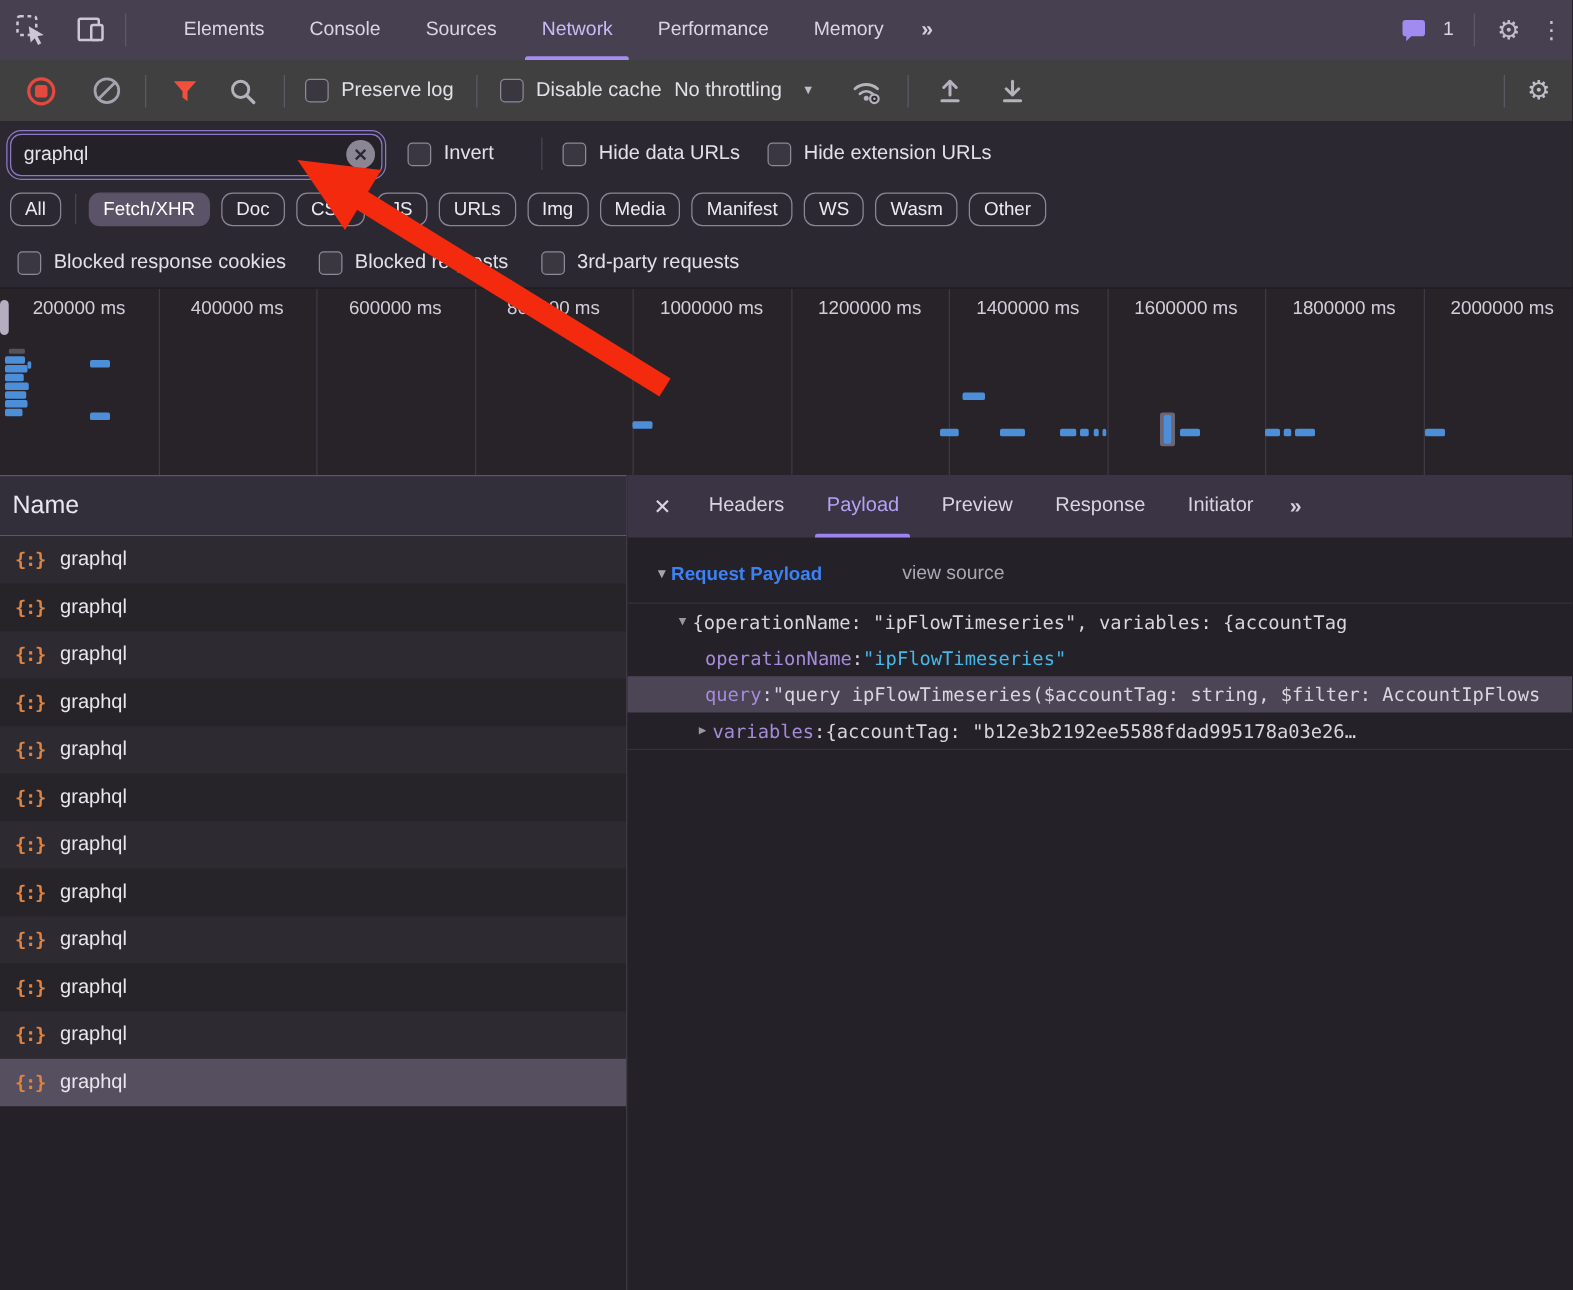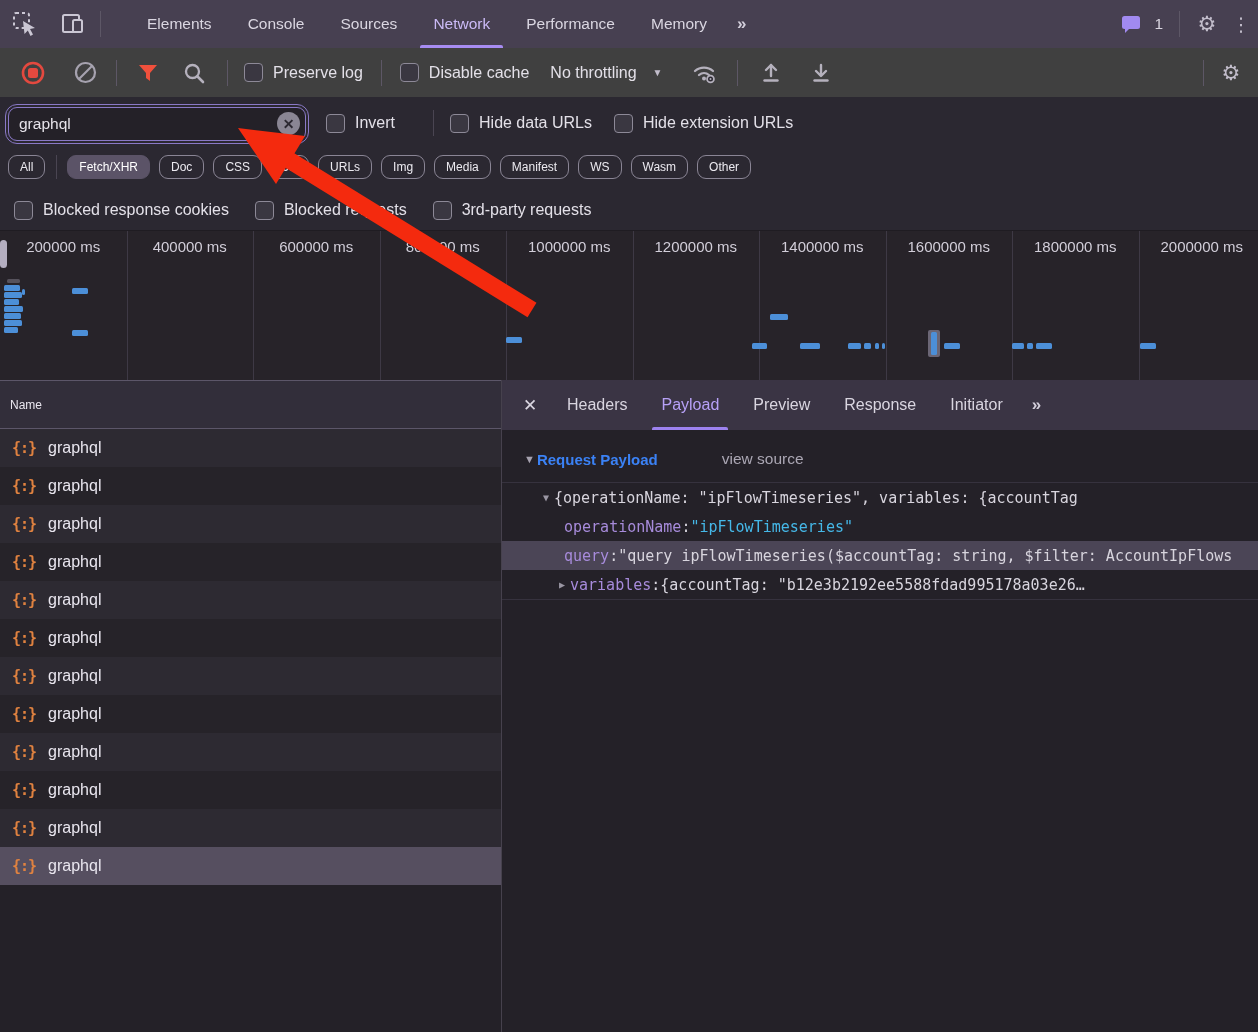--- a/index.html
+++ b/index.html
@@ -26,61 +26,61 @@
   .glyph-btn{font-size:21px;color:#c2bdcb;width:34px;height:34px;display:flex;align-items:center;
        justify-content:center;cursor:pointer;}
 
   
   #net-toolbar{position:absolute;left:0;top:48px;width:1258px;height:49px;background:#404040;
        border-bottom:1px solid #211e26;display:flex;align-items:center;}
   .check-item{display:flex;align-items:center;cursor:pointer;}
   .cb{width:17px;height:17px;border:1.5px solid #8d8997;border-radius:4px;background:#3a3741;
       flex:0 0 auto;}
   .check-item .lbl{margin-left:10px;font-size:16px;color:#e3e0e8;white-space:nowrap;}
-  #throttling{display:flex;align-items:center;margin-left:21px;cursor:pointer;}
+  #throttling{display:flex;align-items:center;margin-left:10px;cursor:pointer;}
   #throttling .lbl{font-size:16px;color:#e3e0e8;}
   #throttling .caret{margin-left:16px;font-size:10px;color:#c2bdcb;}
 
   
   #filters{position:absolute;left:0;top:97px;width:1258px;height:133px;background:#2b2831;}
   #filter-input-wrap{position:absolute;left:8px;top:10px;width:296px;height:32px;
        border:1.5px solid #8a79c7;outline:1.5px solid #8a79c7;outline-offset:2px;
        border-radius:9px;background:#242128;display:flex;align-items:center;}
   #filter-input{flex:1;background:transparent;border:none;outline:none;color:#e6e3ea;
        font-size:15.5px;padding:0 30px 0 10px;font-family:"Liberation Sans",sans-serif;}
   #filter-clear{position:absolute;right:5px;top:4px;width:23px;height:23px;border-radius:50%;
        background:#8a8694;color:#2b2831;display:flex;align-items:center;justify-content:center;
        font-size:14px;font-weight:bold;cursor:pointer;}
   #filter-row-checks{position:absolute;left:326px;top:10px;display:flex;align-items:center;height:32px;}
   #filter-row-checks .v-sep{background:#4a4552;margin:0 16px;}
   #filter-row-checks .check-item{margin-right:22px;}
 
   #chips-row{position:absolute;left:8px;top:53px;display:flex;align-items:center;height:34px;}
-  .chip{border:1.5px solid #8a8595;border-radius:9px;padding:4px 11px;font-size:12px;
+  .chip{border:1.5px solid #8a8595;border-radius:9px;padding:4px 11px;font-size:15px;
         color:#eceaf0;margin-right:9px;white-space:nowrap;cursor:pointer;}
   .chip.active{background:#5b5367;border-color:#5b5367;color:#ffffff;}
   .chip-sep{width:1px;height:24px;background:#4a4552;margin:0 10px 0 2px;}
 
   #blocked-row{position:absolute;left:14px;top:98px;display:flex;align-items:center;height:30px;}
   #blocked-row .check-item{margin-right:26px;}
 
   
   #timeline{position:absolute;left:0;top:230px;width:1258px;height:150px;background:#272329;
        border-top:1px solid #1f1c22;overflow:hidden;}
   .tl-col{position:absolute;top:0;height:150px;border-right:1px solid #3e3945;}
   .tl-label{display:block;text-align:center;margin-top:7px;font-size:15px;color:#d2ced9;white-space:nowrap;}
   .tl-bar{position:absolute;background:#4c8fd8;border-radius:1.5px;}
   .tl-bar.dim{background:#56525c;}
   .tl-bar.markerbg{background:#6b6675;border-radius:2px;}
   #tl-handle{position:absolute;left:0;top:9px;width:7px;height:28px;border-radius:4px;background:#b4aec0;cursor:ew-resize;}
 
   
   #left-panel{position:absolute;left:0;top:380px;width:501px;height:652px;background:#242128;}
   #name-header{height:49px;background:#322e3a;border-top:1px solid #5c5669;border-bottom:1px solid #5c5669;
-       display:flex;align-items:center;padding-left:10px;font-size:12px;color:#e9e6ef;box-sizing:border-box;cursor:pointer;}
+       display:flex;align-items:center;padding-left:10px;font-size:20px;color:#e9e6ef;box-sizing:border-box;cursor:pointer;}
   .req-row{height:38px;display:flex;align-items:center;padding-left:12px;cursor:pointer;}
   .req-row:nth-child(odd){background:#2d2a32;}
   .req-row:nth-child(even){background:#262329;}
   .req-row.selected{background:#564f60;}
   .braces-icon{font-family:"DejaVu Sans Mono",monospace;font-weight:bold;font-size:15px;
        color:#e08240;margin-right:12px;letter-spacing:-1px;}
   .req-label{font-size:16px;color:#e9e6ef;}
   #panel-divider{position:absolute;left:501px;top:380px;width:1px;height:652px;background:#46414d;}
 
   

